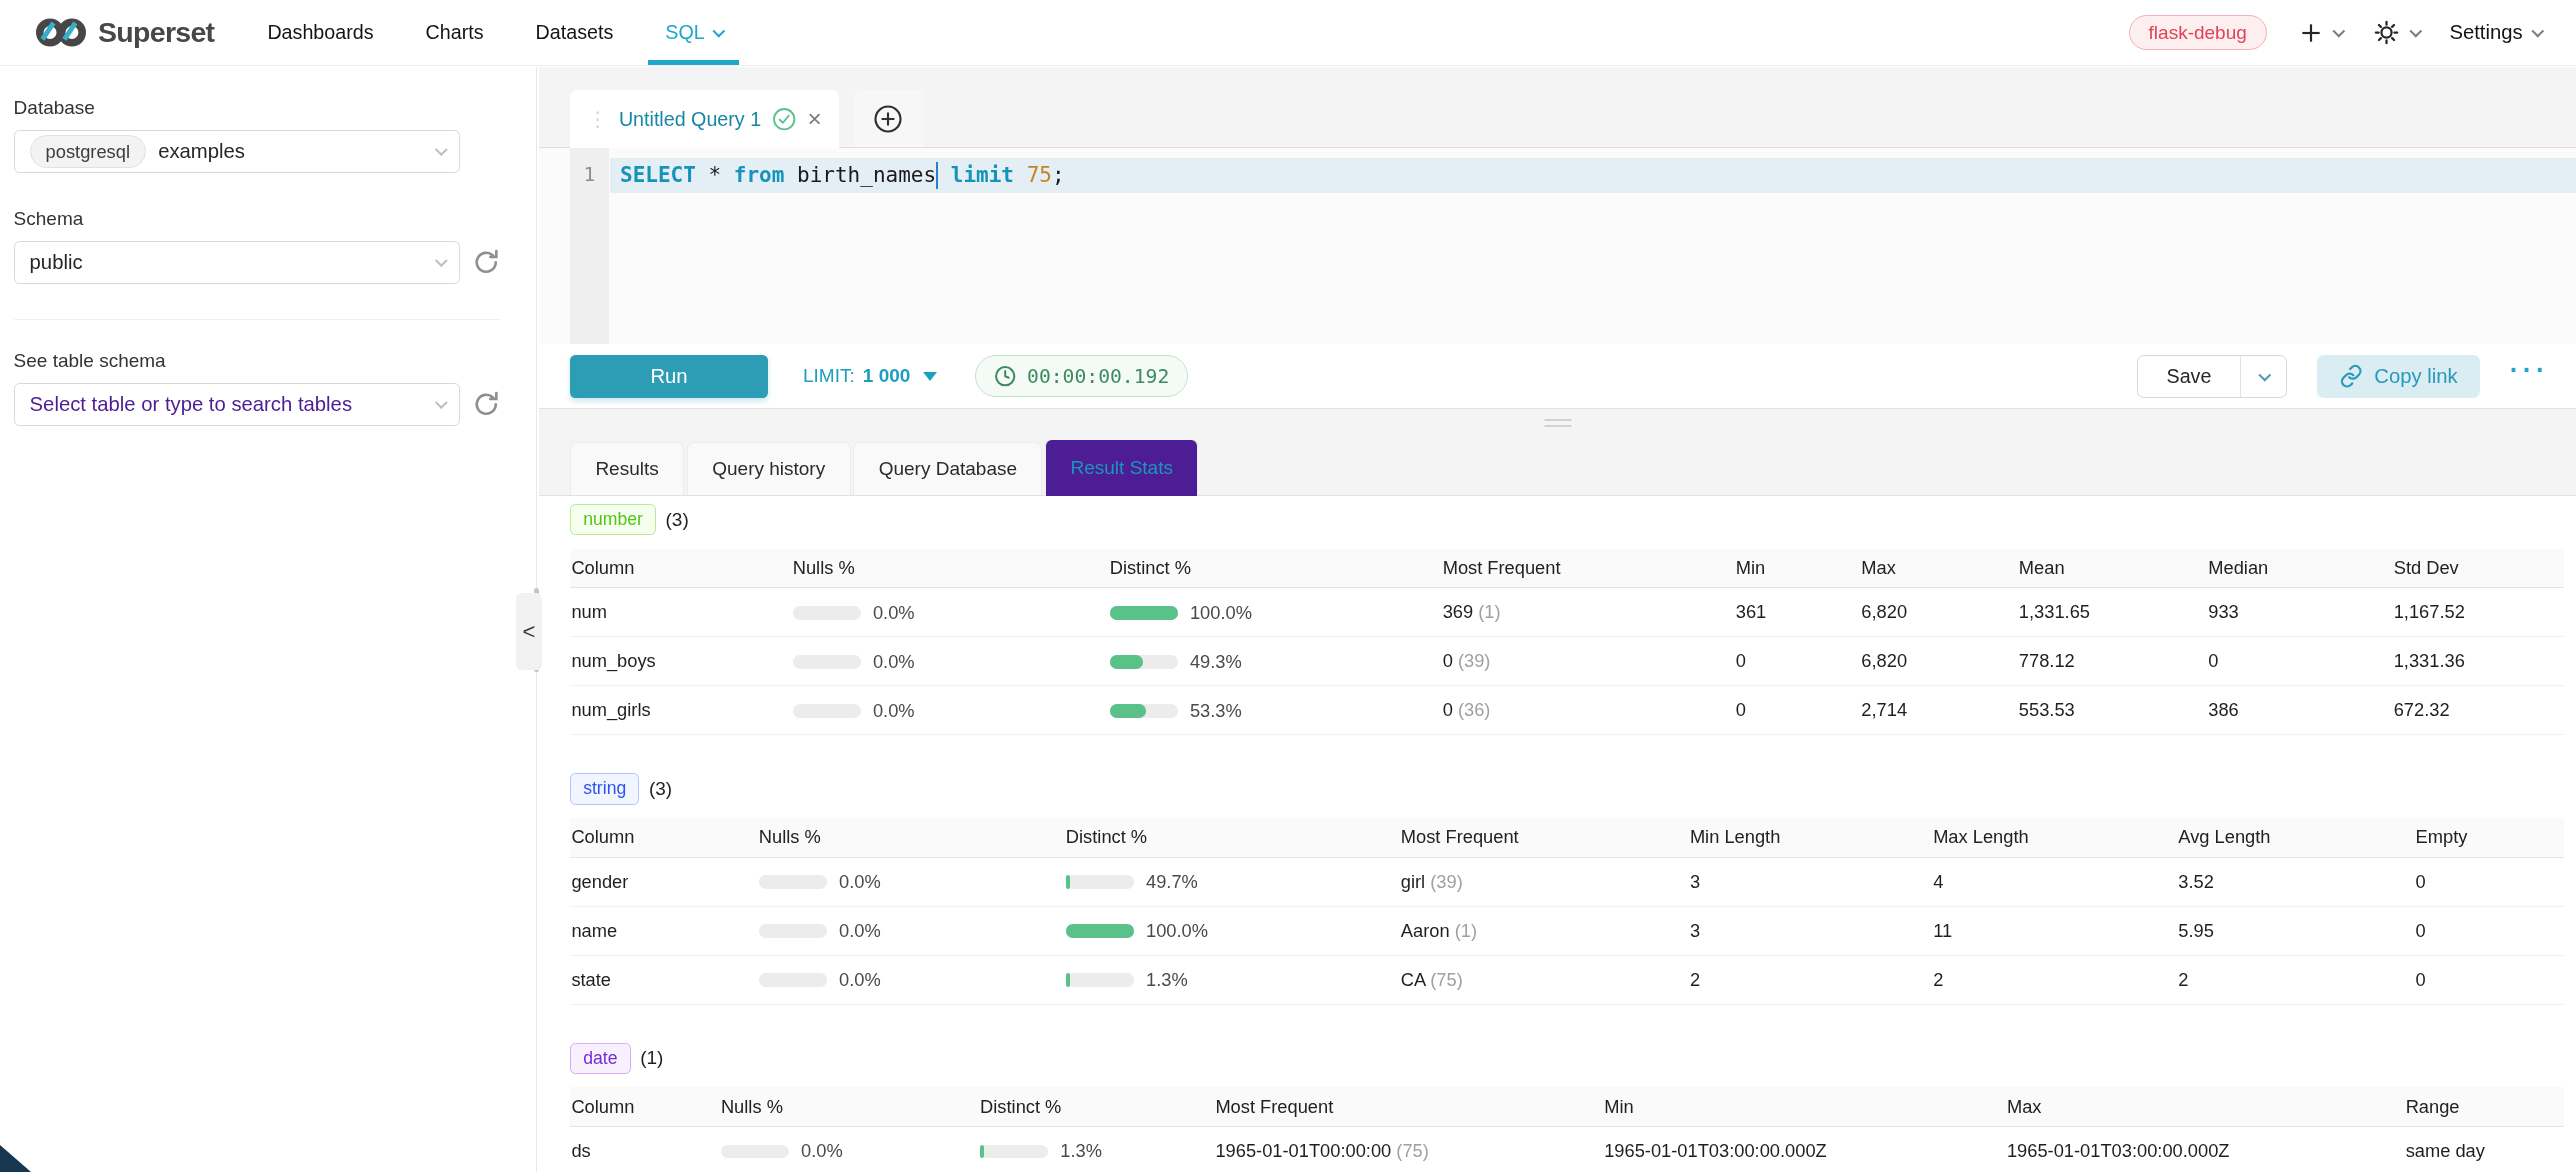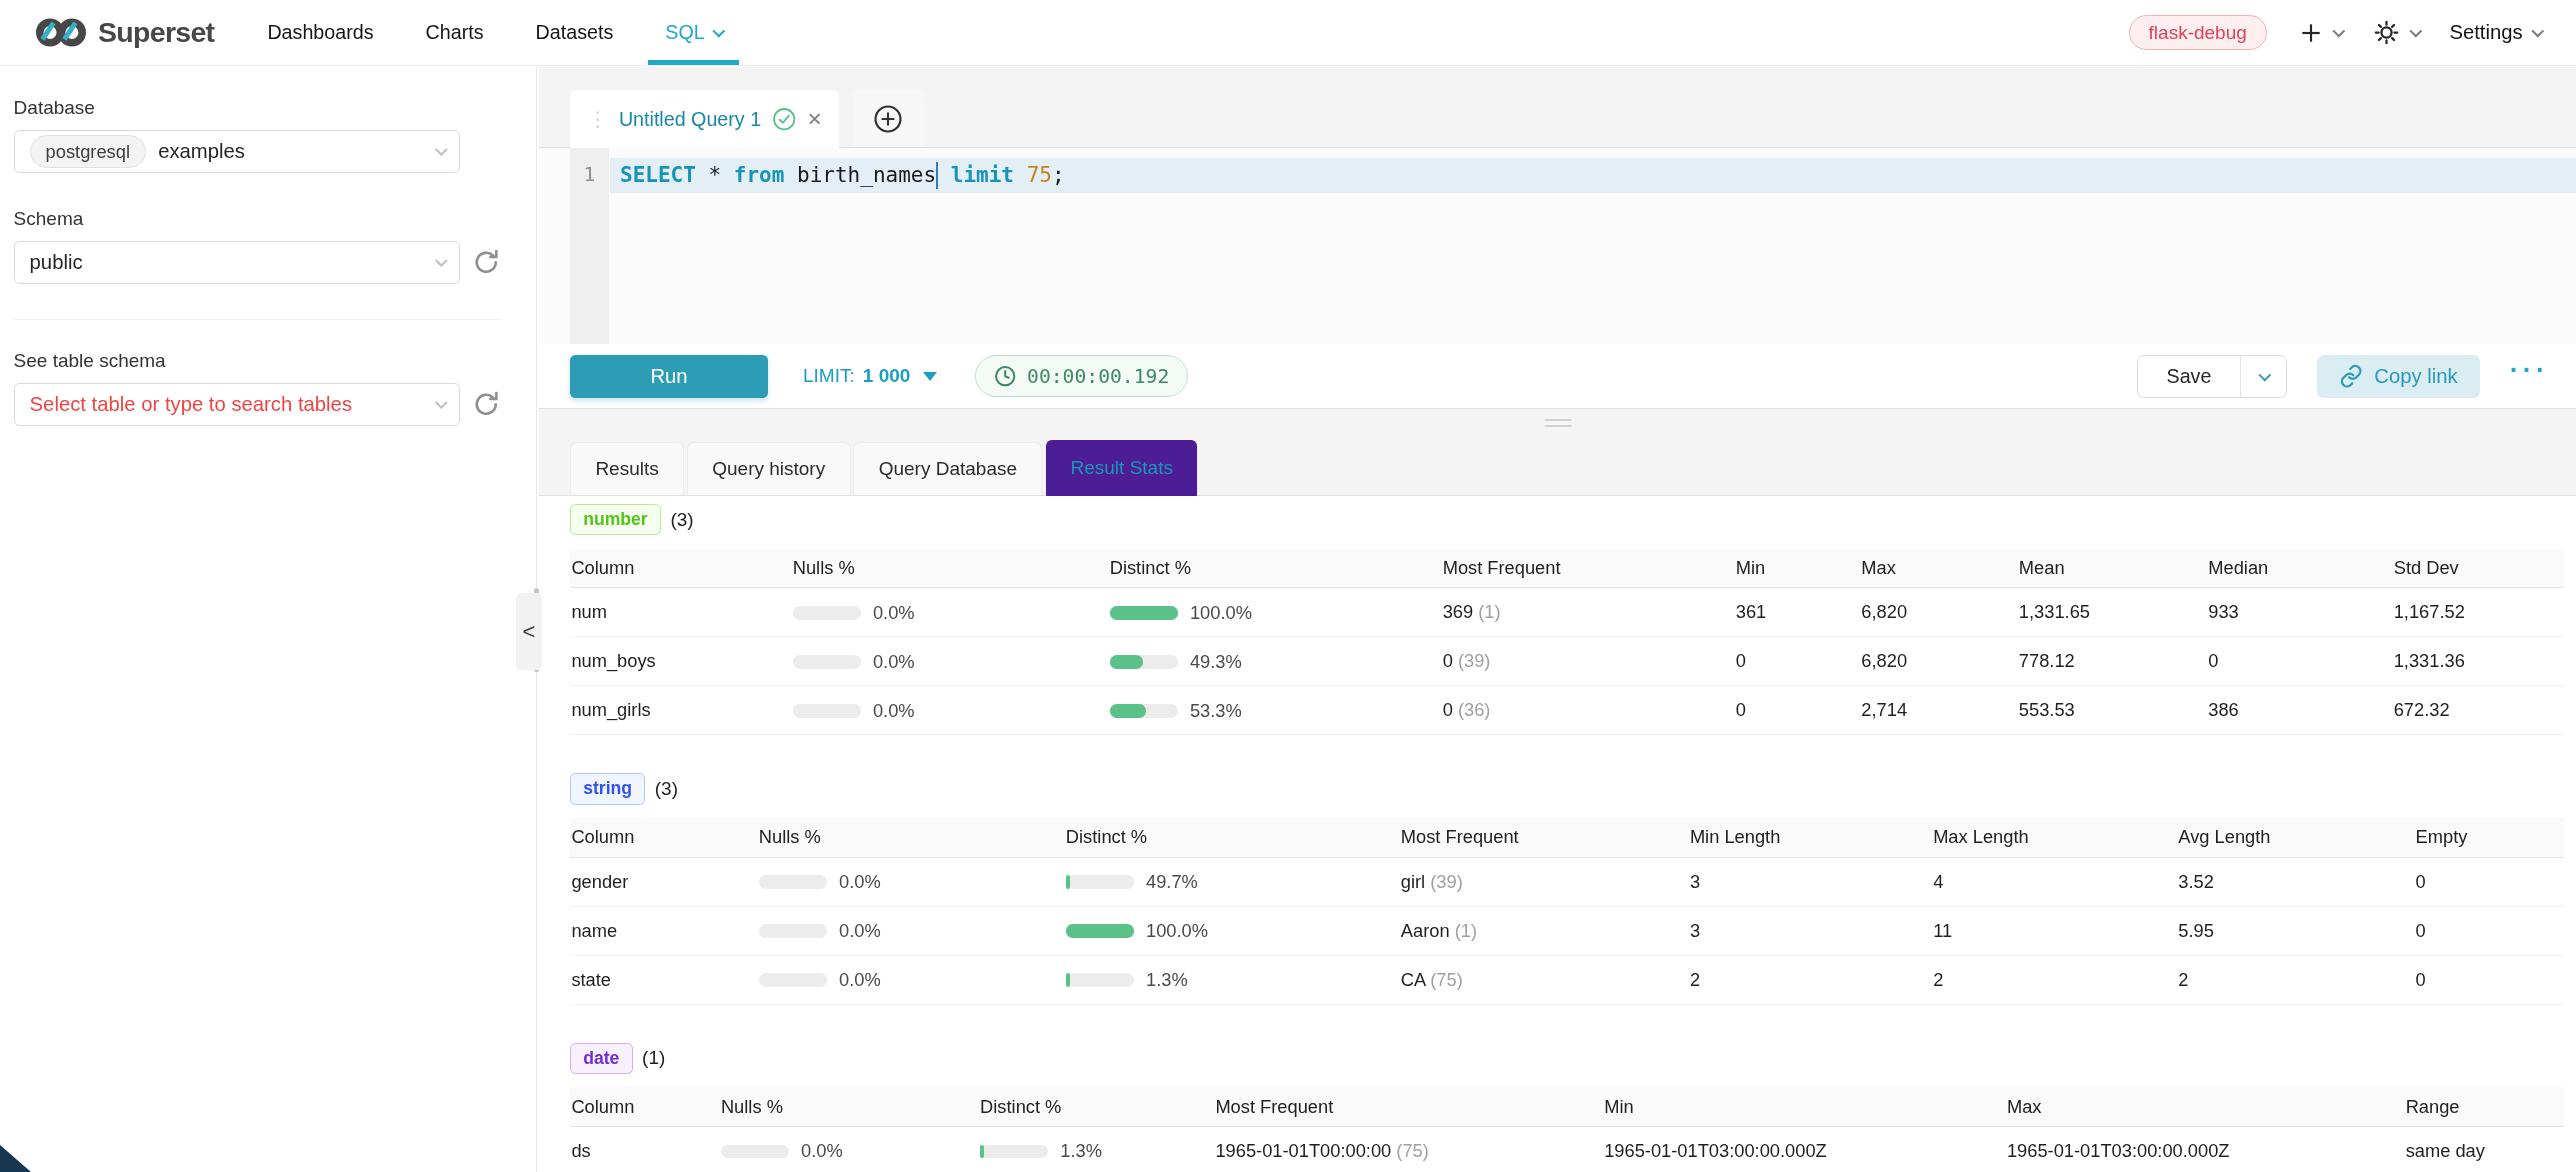--- a/index.html
+++ b/index.html
@@ -28,21 +28,21 @@
   .sidebar { position:absolute; top:67px; left:0; width:537px; bottom:0; background:#fff;
     border-right:1.4px solid #e9e9e9; padding:30px 35px 0 13.6px; }
   .field-label { font-size:19px; color:#333; margin-bottom:11px; }
   .field-row { display:flex; align-items:center; gap:11px; margin-bottom:35px; }
   .select { flex:1; height:43px; border:1.4px solid #d9d9d9; border-radius:5.4px; background:#fff;
     display:flex; align-items:center; padding:0 15px; font-size:20.3px; color:#262626; cursor:pointer;text-align:center; }
   .select .chev { margin-left:auto; width:8.8px; height:8.8px; border-right:2px solid #bfbfbf;
     border-bottom:2px solid #bfbfbf; transform:rotate(45deg) translateY(-2.7px); }
   .engine-tag { background:#f3f3f3; border:1.4px solid #e1e1e1; border-radius:17.6px; padding:4.1px 15px;
     font-size:18.3px; color:#3d3d3d; margin-right:12.2px; white-space:nowrap; }
-  .placeholder { color:#ef4444; }
+  .placeholder { color:#4c1d95; }
   .refresh-btn { width:30px; flex:0 0 30px; cursor:pointer; display:flex; align-items:center; justify-content:center;}
   .spacer44 { width:30px; flex:0 0 30px; }
   .sidebar-divider { border-top:1.4px solid #f0f0f0; margin:0 0 30px 0; }
 
   
   .collapse-btn { position:absolute; left:516px; top:593px; width:26px; height:77px; background:#f2f2f2;
     border-radius:5.4px; display:flex; align-items:center; justify-content:center; z-index:6;
     font-size:22px; color:#3a3a3a; cursor:pointer; }
   .scroll-thumb { position:absolute; left:534px; top:588px; width:5.4px; height:84px; background:#c4c4c4;
     border-radius:2.7px; z-index:5; }
@@ -100,21 +100,21 @@
     display:flex; align-items:flex-end; height:56px; }
   .rtab { height:53px; display:flex; align-items:center; padding:0 24.4px; font-size:19px; color:#2b2b2b;
     background:#f9f9f9; border:1.4px solid #ececec; border-bottom:none; border-radius:6.8px 6.8px 0 0;
     margin-right:2.7px; cursor:pointer; }
   .rtab.active { height:57px; margin-bottom:-1.4px; background:#4c1d95; color:#1a97b8; border-color:#ececec; }
 
   .content { flex:1; background:#fff; padding:8.1px 12.2px 0 31px; overflow:hidden; }
   .section { margin-top:38px; }
   .section:first-child { margin-top:0; }
   .badge-row { display:flex; align-items:center; gap:9.5px; margin-bottom:13.6px; }
-  .type-badge { font-size:17.6px; border-radius:5.4px; padding:4.1px 12.2px; border:1.4px solid;font-weight:bold; }
+  .type-badge { font-size:17.6px; border-radius:5.4px; padding:4.1px 12.2px; border:1.4px solid; }
   .badge-green  { color:#52c41a; background:#f6ffed; border-color:#b7eb8f; }
   .badge-blue   { color:#2f54eb; background:#f0f5ff; border-color:#adc6ff; }
   .badge-purple { color:#722ed1; background:#f9f0ff; border-color:#d3adf7; }
   .badge-count { font-size:19px; color:#1f1f1f; }
 
   table.stats-table { width:100%; border-collapse:collapse; table-layout:fixed; }
   .stats-table th { height:39px; background:#fafafa; font-weight:normal; font-size:18.3px; color:#222;
     text-align:left; border-bottom:1.4px solid #e3e3e3; padding:0 6.8px 0 1.4px; }
   .stats-table td { height:49px; font-size:18.3px; color:#1f1f1f; border-bottom:1.4px solid #f1f1f1;
     padding:0 6.8px 0 1.4px; white-space:nowrap; overflow:hidden; }

